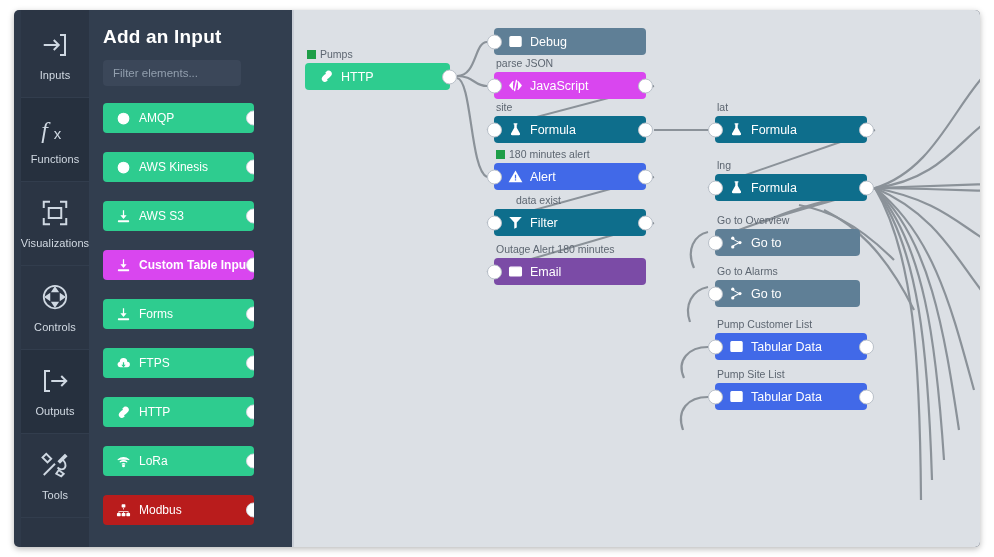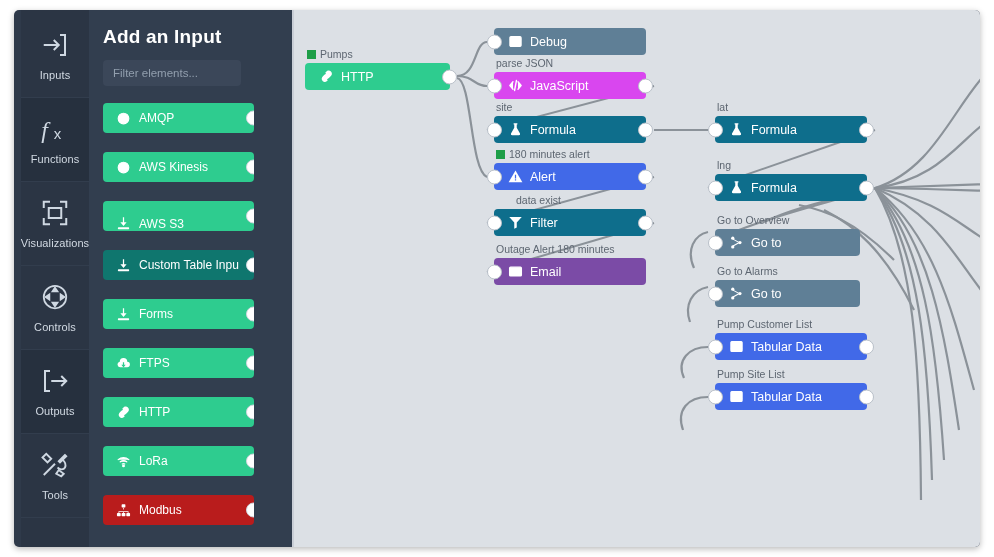--- a/index.html
+++ b/index.html
@@ -210,31 +210,31 @@
         <div class="elem" style="background: rgb(46, 204, 143);">
           <span class="eico">
             <svg viewBox="0 0 24 24" fill="none" stroke="#fff" stroke-width="1.8">
               <circle cx="12" cy="12" r="8.5"></circle>
               <circle cx="12" cy="12" r="3.2" fill="#fff" stroke="none"></circle>
             </svg>
           </span>
           <span class="elabel">AWS Kinesis</span>
           <span class="port"></span>
         </div>
-        <div class="elem" style="background: rgb(46, 204, 143); align-items: flex-end;">
+        <div class="elem" style="background: rgb(46, 204, 143);">
           <span class="eico">
             <svg viewBox="0 0 24 24" fill="#fff">
               <path d="M11 2h2v8h4l-5 6-5-6h4z"></path>
               <rect x="3" y="18" width="18" height="3" rx="1"></rect>
             </svg>
           </span>
           <span class="elabel">AWS S3</span>
           <span class="port"></span>
         </div>
-        <div class="elem" style="background: #0f766e;">
+        <div class="elem" style="background: #d946ef; font-weight: bold;">
           <span class="eico">
             <svg viewBox="0 0 24 24" fill="#fff">
               <path d="M11 2h2v8h4l-5 6-5-6h4z"></path>
               <rect x="3" y="18" width="18" height="3" rx="1"></rect>
             </svg>
           </span>
           <span class="elabel">Custom Table Inpu</span>
           <span class="port"></span>
         </div>
         <div class="elem" style="background: rgb(46, 204, 143);">

